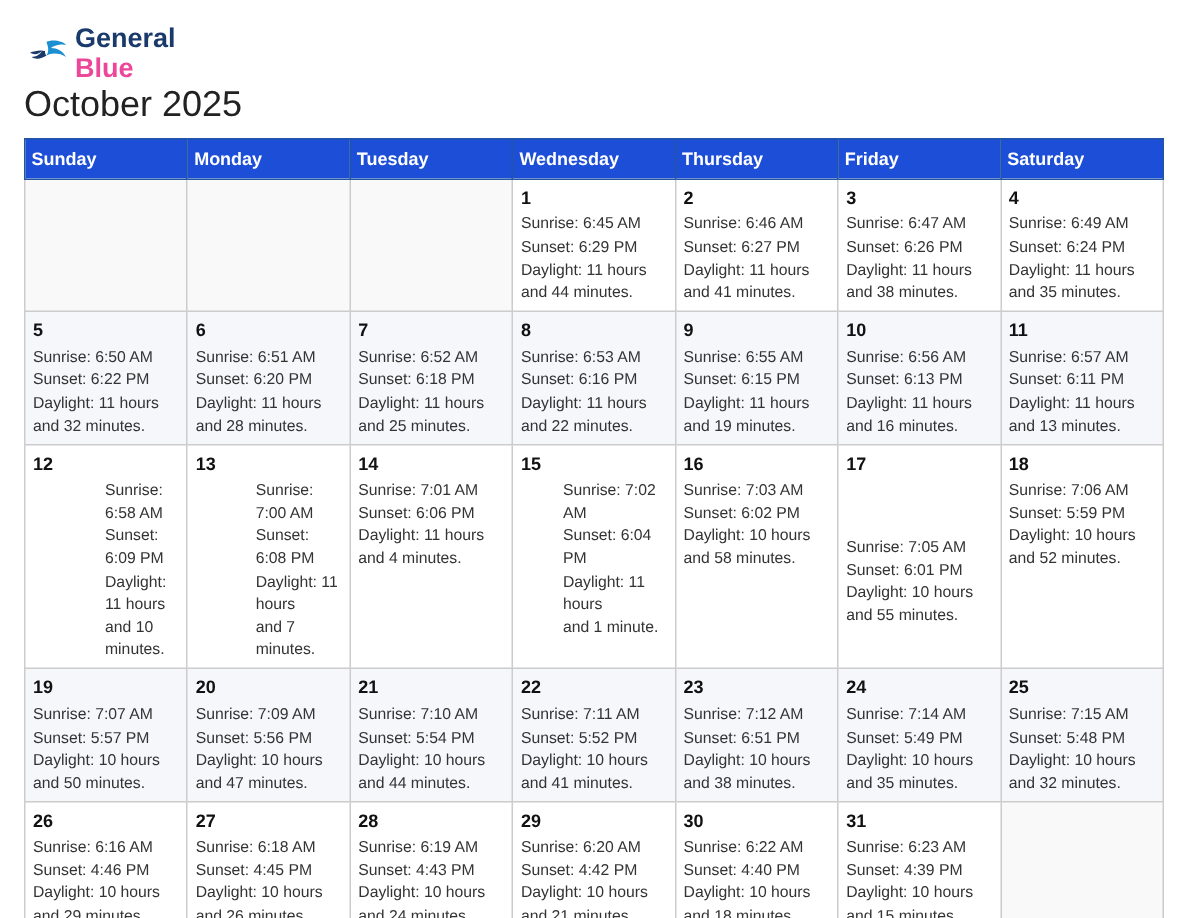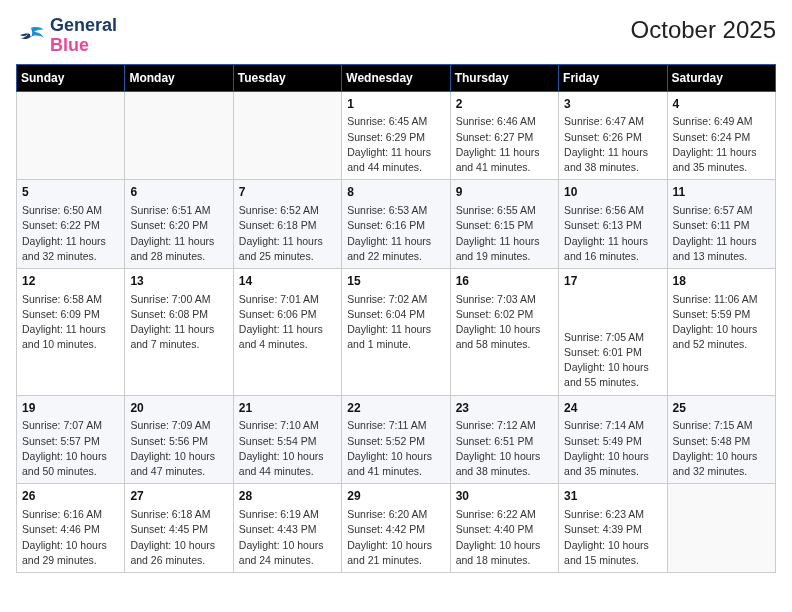--- a/index.html
+++ b/index.html
@@ -5,23 +5,24 @@
     * { box-sizing: border-box; margin: 0; padding: 0; }
     body {
       font-family: Arial, sans-serif;
       background: #fff;
       width: 792px;
       min-height: 612px;
       padding: 16px;
     }
     .header {
       display: flex;
-      justify-content: space-between;
+      justify-content: flex-end;
       align-items: flex-start;
       margin-bottom: 8px;
+      flex-direction: column;
     }
     .logo {
       display: flex;
       align-items: center;
       gap: 4px;
     }
     .logo-text {
       font-size: 18px;
       font-weight: bold;
       color: #1a3a6b;
@@ -45,21 +46,21 @@
     .subtitle {
       font-size: 15px;
       color: #444;
     }
     .calendar {
       width: 100%;
       border-collapse: collapse;
       font-size: 11px;
     }
     .calendar th {
-      background: #000000;
+      background: #1d4ed8;
       color: #fff;
       padding: 6px 4px;
       text-align: left;
       font-size: 12px;
       font-weight: bold;
       border: 1px solid #2255a4;
     }
     .calendar td {
       vertical-align: top;
       padding: 4px 5px;
@@ -202,63 +203,63 @@
           <div class="day-num">11</div>
           <div class="day-info" style="white-space: pre-line;">Sunrise: 6:57 AM
 Sunset: 6:11 PM
 Daylight: 11 hours
 and 13 minutes.</div>
         </td>
       </tr>
       <tr>
         <td>
           <div class="day-num">12</div>
-          <div class="day-info" style="white-space: pre-line;">Sunrise: 6:58 AM
+          <div class="day-info" style="white-space: pre-line; margin-left: 48px;">Sunrise: 6:58 AM
 Sunset: 6:09 PM
 Daylight: 11 hours
 and 10 minutes.</div>
         </td>
         <td>
           <div class="day-num">13</div>
-          <div class="day-info" style="white-space: pre-line;">Sunrise: 7:00 AM
+          <div class="day-info" style="white-space: pre-line; margin-left: 40px;">Sunrise: 7:00 AM
 Sunset: 6:08 PM
 Daylight: 11 hours
 and 7 minutes.</div>
         </td>
         <td>
           <div class="day-num">14</div>
           <div class="day-info" style="white-space: pre-line;">Sunrise: 7:01 AM
 Sunset: 6:06 PM
 Daylight: 11 hours
 and 4 minutes.</div>
         </td>
         <td>
           <div class="day-num">15</div>
-          <div class="day-info" style="white-space: pre-line;">Sunrise: 7:02 AM
+          <div class="day-info" style="white-space: pre-line; margin-left: 28px;">Sunrise: 7:02 AM
 Sunset: 6:04 PM
 Daylight: 11 hours
 and 1 minute.</div>
         </td>
         <td>
           <div class="day-num">16</div>
           <div class="day-info" style="white-space: pre-line;">Sunrise: 7:03 AM
 Sunset: 6:02 PM
 Daylight: 10 hours
 and 58 minutes.</div>
         </td>
         <td>
           <div class="day-num">17</div>
           <div class="day-info" style="white-space: pre-line; margin-top: 40px;">Sunrise: 7:05 AM
 Sunset: 6:01 PM
 Daylight: 10 hours
 and 55 minutes.</div>
         </td>
         <td>
           <div class="day-num">18</div>
-          <div class="day-info" style="white-space: pre-line;">Sunrise: 11:06 AM
+          <div class="day-info" style="white-space: pre-line;">Sunrise: 7:06 AM
 Sunset: 5:59 PM
 Daylight: 10 hours
 and 52 minutes.</div>
         </td>
       </tr>
       <tr>
         <td>
           <div class="day-num">19</div>
           <div class="day-info" style="white-space: pre-line;">Sunrise: 7:07 AM
 Sunset: 5:57 PM

